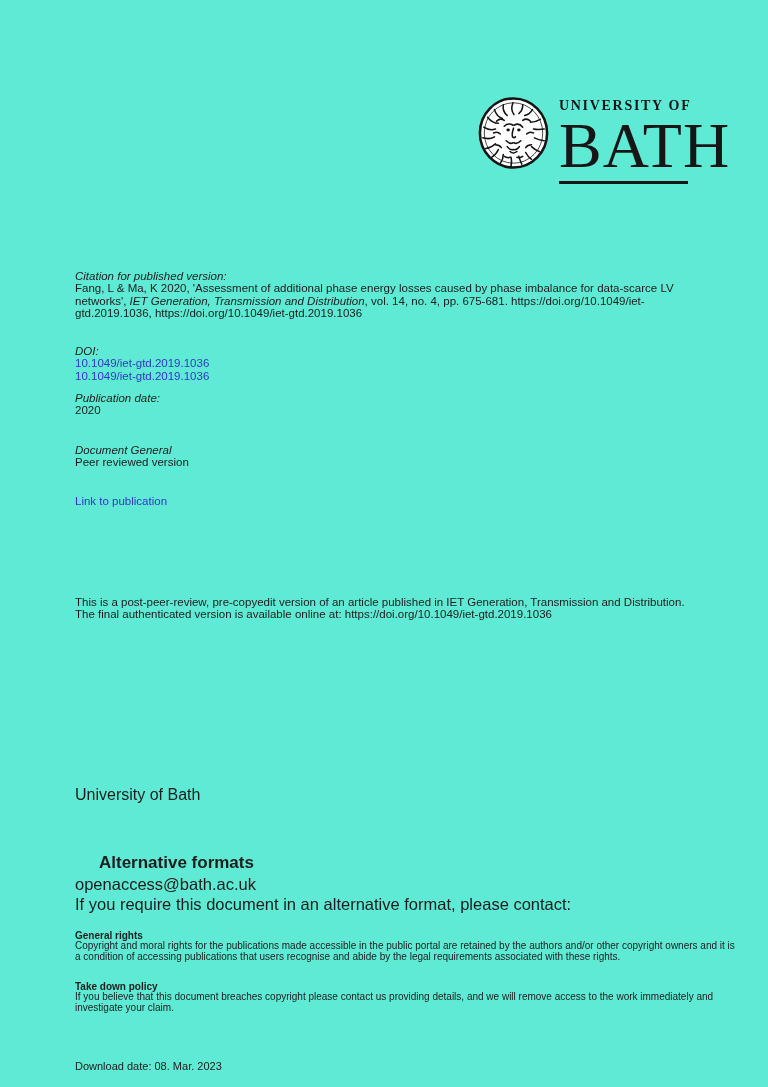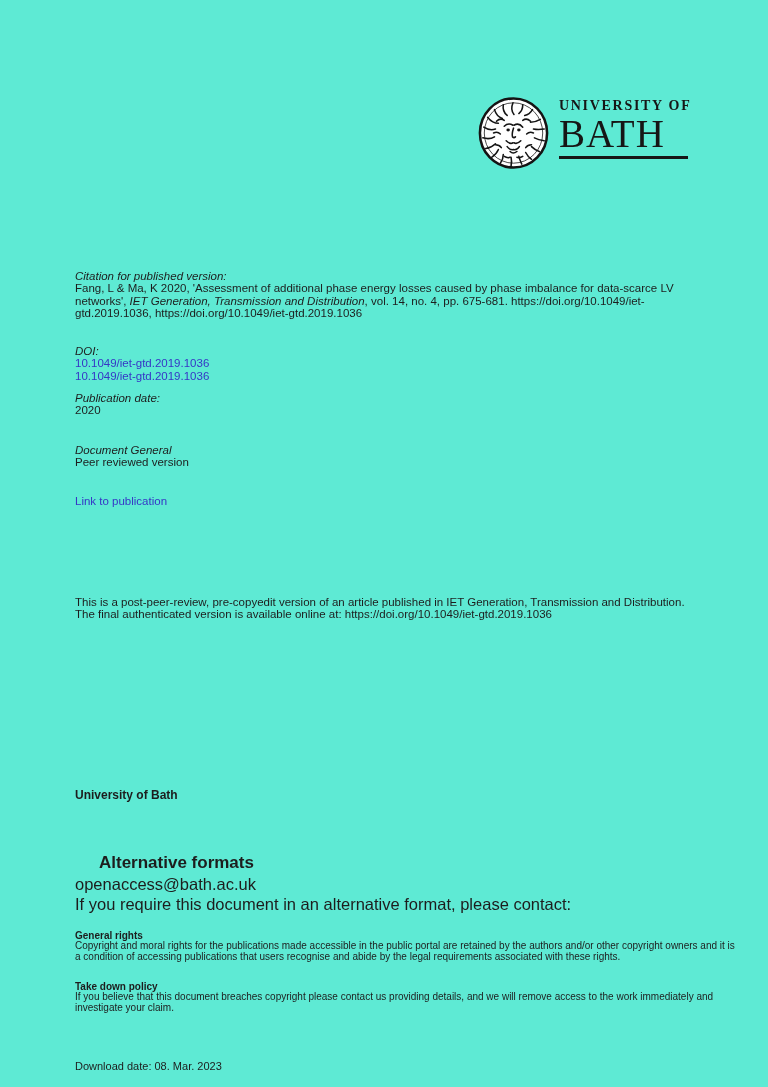--- a/index.html
+++ b/index.html
@@ -11,33 +11,33 @@
     font-family:"Liberation Sans", sans-serif;
     color:#1d1d1d;
     overflow:hidden;
   }
   .abs{position:absolute;}
   
   .logo{left:476px;top:95px;width:215px;height:76px;}
   .emblem{position:absolute;left:0;top:1px;width:75px;height:74px;}
   .wordmark{position:absolute;left:83px;top:3px;font-family:"Liberation Serif", serif;color:#161616;}
   .wm-top{font-size:14px;font-weight:bold;letter-spacing:1.7px;white-space:nowrap;}
-  .wm-main{font-size:39px;line-height:1;letter-spacing:1px;margin-top:0px;white-space:nowrap;}
+  .wm-main{font-size:64px;line-height:1;letter-spacing:1px;margin-top:0px;white-space:nowrap;}
   .wm-rule{height:3px;background:#161616;width:129px;margin-top:3px;}
   
   .blk{left:75px;font-size:11.5px;line-height:12.4px;}
   .citation{top:270px;width:632px;}
   .doi{top:345px;}
   .pubdate{top:392px;}
   .docver{top:444px;}
   .linkpub{top:495px;}
   .notice{top:596px;width:632px;}
   .italic{font-style:italic;}
   .link{color:#3636c6;cursor:pointer;}
-  .uni-heading{top:789px;font-size:12px;font-weight:bold;}
+  .uni-heading{top:789px;font-size:16px;font-weight:normal;}
   .altformats{top:853px;width:600px;font-size:16.5px;line-height:20.5px;}
   .alt-title{font-weight:bold;font-size:17px;margin-left:24px;}
   .small-blk{font-size:10px;line-height:10.4px;width:662px;}
   .general{top:931px;}
   .takedown{top:982px;}
   .sm-title{font-weight:bold;}
   .download{top:1060px;font-size:11px;}
   svg .ln{fill:none;stroke:#141414;stroke-width:1.6;stroke-linecap:round;}
 </style>
 </head>

